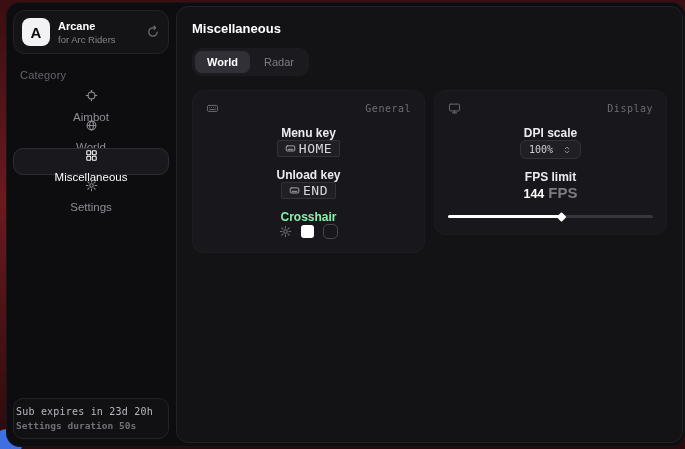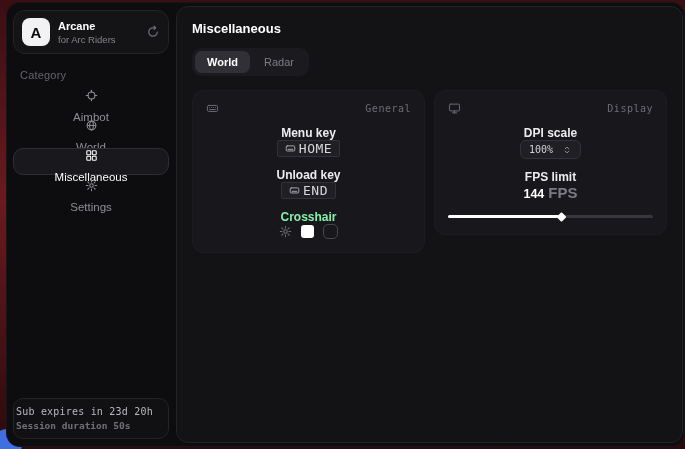--- a/index.html
+++ b/index.html
@@ -165,21 +165,21 @@
             <circle cx="8" cy="8" r="2.1"></circle>
               <path d="M8 1.6v2.1M8 12.3v2.1M1.6 8h2.1M12.3 8h2.1M3.5 3.5l1.5 1.5M11 11l1.5 1.5M12.5 3.5 11 5M5 11l-1.5 1.5"></path>
           </svg>
         </span>
         <span>Settings</span>
       </div>
     </nav>
 
     <div class="sub-box">
       <div class="sub-line1">Sub expires in 23d 20h</div>
-      <div class="sub-line2">Session duration 50s</div>
+      <div class="sub-line2">Settings duration 50s</div>
     </div>
   </aside>
 
   <main class="main">
     <div class="page-title">Miscellaneous</div>
 
     <div class="tab-bar">
       <button class="tab selected">World</button>
       <button class="tab">Radar</button>
     </div>

